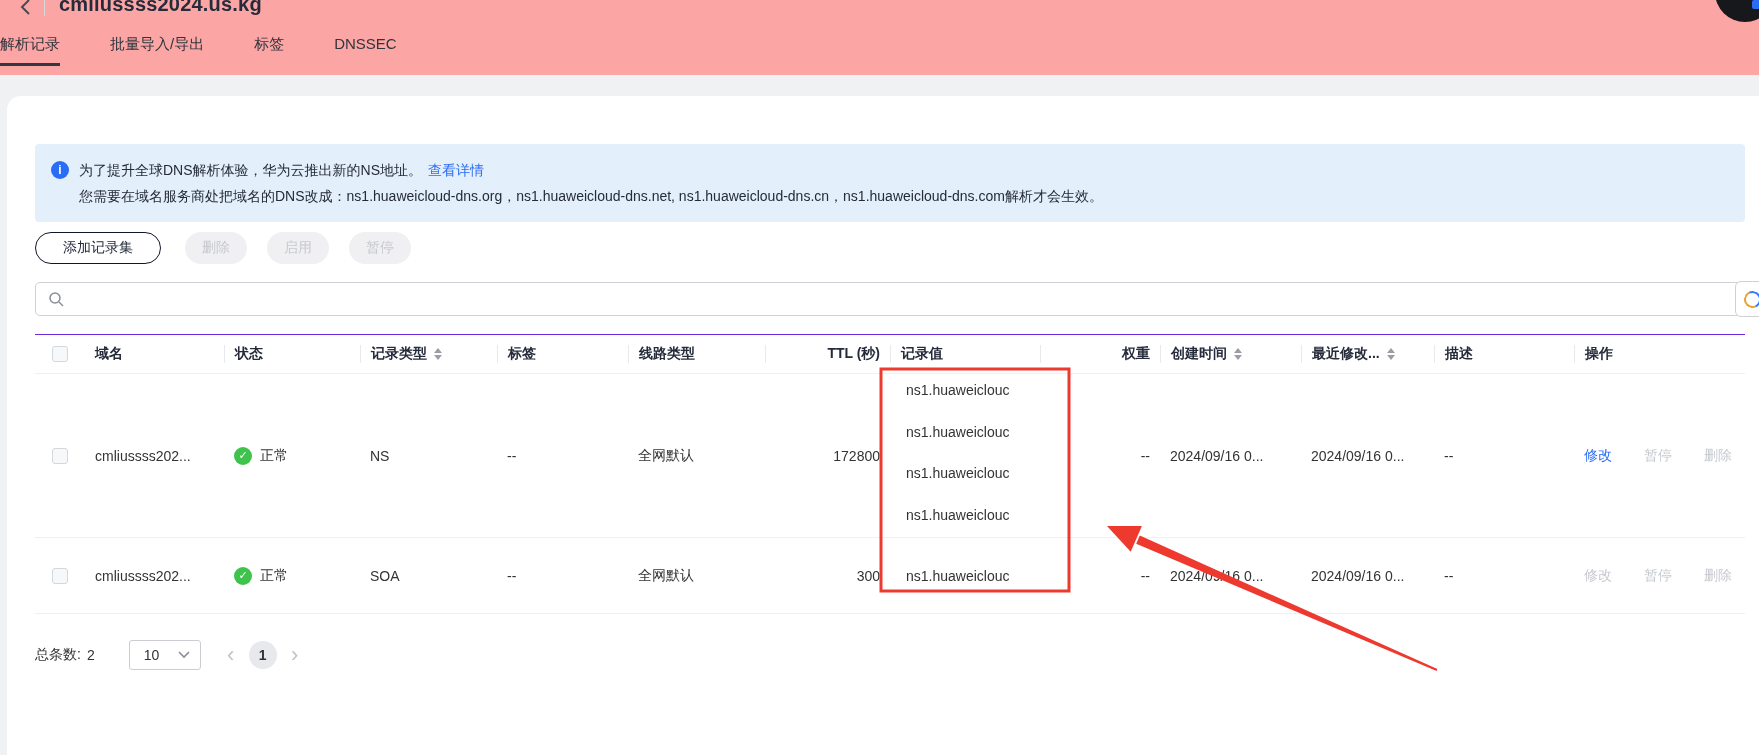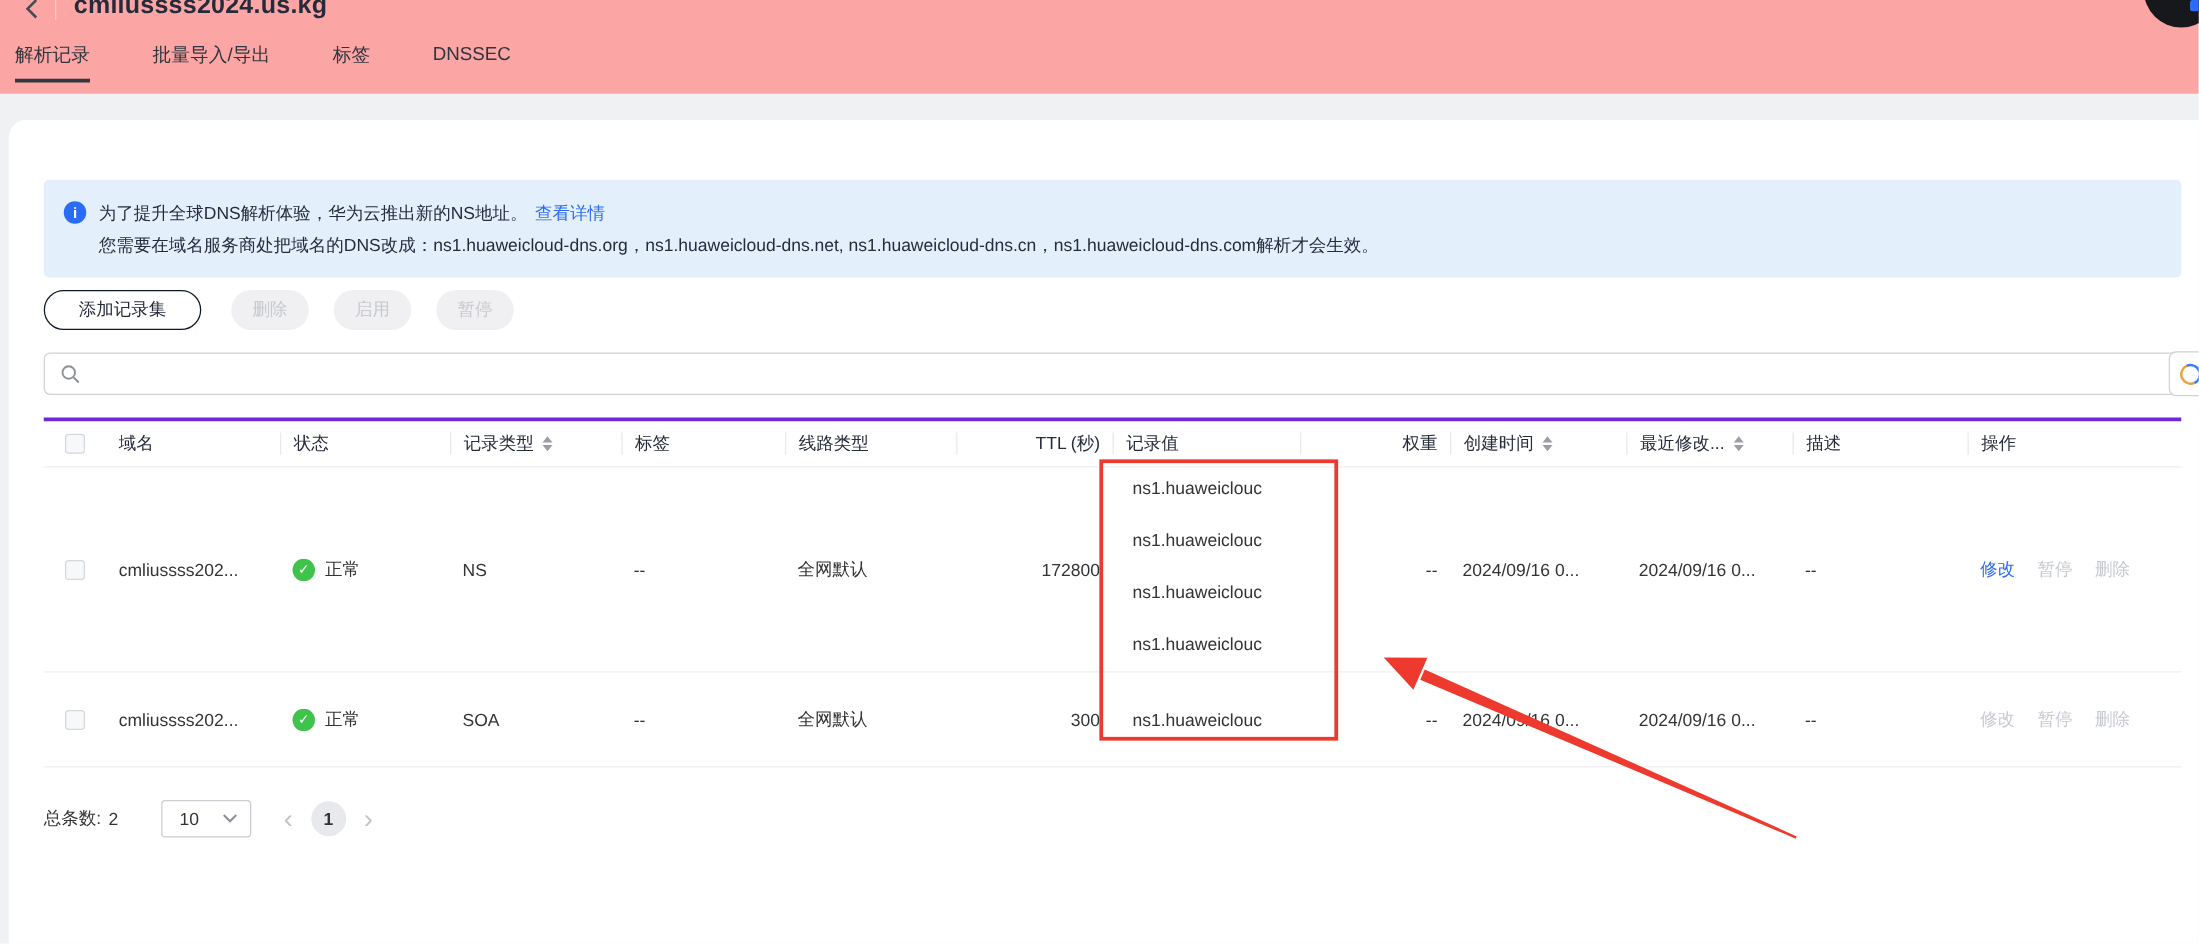--- a/index.html
+++ b/index.html
@@ -9,21 +9,21 @@
 
   
   .top-header { position:relative; height:75px; background:#fca5a5; z-index:2; }
   .title-row { display:flex; align-items:flex-start; padding:0 0 0 14px; height:22px; overflow:hidden; }
   .back-btn { width:22px; height:22px; display:flex; align-items:center; justify-content:center; cursor:pointer; margin-top:-4px; }
   .title-divider { width:1px; height:16px; background:#d5d7db; margin:0 14px 0 8px; }
   .page-title { font-size:20px; font-weight:bold; line-height:22px; position:relative; top:-7px; letter-spacing:.2px; }
   .corner-widget { position:absolute; top:-38px; right:-16px; width:60px; height:60px; border-radius:50%; background:#16181b; }
   .corner-dot { position:absolute; top:0; right:0; width:7px; height:9px; background:var(--link); border-radius:2px 0 0 2px; }
 
-  .tabs { display:flex; gap:50px; padding-left:12px; margin-top:13px; }
+  .tabs { display:flex; gap:50px; padding-left:0; margin-top:13px; }
   .tab { font-size:15px; color:#30343c; padding-bottom:9px; cursor:pointer; }
   .tab.active { border-bottom:3px solid #33373e; }
 
   
   .content-bg { position:absolute; top:72px; left:0; right:0; bottom:0; background:#f0f1f3; }
   .card { position:absolute; top:96px; left:7px; right:-14px; bottom:-12px; background:#fff;
           border-radius:14px; padding:0 28px; }
 
   
   .banner { margin-top:48px; background:var(--banner_bg); border-radius:4px; padding:13px 16px;
@@ -49,21 +49,21 @@
                       font-family:inherit; margin-left:8px; background:transparent; }
   .search-box input::placeholder { color:#9b9fa8; }
   .refresh-btn { position:absolute; right:-42px; top:-1px; width:52px; height:36px; border:1px solid #cfd1d6;
                  border-radius:6px; background:#fff; display:flex; align-items:center; padding-left:8px; }
   .refresh-icon { width:17px; height:17px; border-radius:50%; border:2.5px solid;
                   border-color:#3b7cff #3b7cff #e8a23d #e8a23d; transform:rotate(20deg); }
 
   
   .table { margin-top:18px; font-size:14px; }
   .tr { display:grid; grid-template-columns:50px 139px 136px 137px 131px 137px 125px 150px 120px 141px 133px 140px minmax(0,1fr); }
-  .thead { height:40px; border-top:3px solid #6d28d9; border-bottom:1px solid #f0f0f2; align-items:center; color:#252b3a; font-weight:normal; }
+  .thead { height:40px; border-top:1px solid #6d28d9; border-bottom:1px solid #f0f0f2; align-items:center; color:#252b3a; font-weight:bold; }
   .th, .td { padding-left:10px; display:flex; align-items:center; min-width:0; white-space:nowrap; overflow:hidden; }
   .thead .th + .th { border-left:1px solid #e8e9ec; }
   .thead .th { height:18px; }
   .thead .th.first { border-left:none; }
   .right { justify-content:flex-end; padding-right:10px; padding-left:0; }
   .sort { display:inline-flex; flex-direction:column; margin-left:7px; cursor:pointer; }
   .sort i { display:block; width:0; height:0; border-left:4px solid transparent; border-right:4px solid transparent; }
   .sort .up { border-bottom:5px solid #9b9ea6; margin-bottom:2px; }
   .sort .down { border-top:5px solid #9b9ea6; }
 
@@ -72,21 +72,21 @@
   .checkbox { width:16px; height:16px; border:1px solid #d4d7dc; border-radius:3px; background:#f7f8fa;
               margin:0 auto; cursor:pointer; }
   .cell-check { justify-content:center; padding-left:0; }
   .status { display:flex; align-items:center; gap:8px; }
   .status-icon { width:18px; height:18px; border-radius:50%; background:var(--green); color:#fff;
                  font-size:11px; display:flex; align-items:center; justify-content:center; }
   .values-cell { flex-direction:column; align-items:flex-start; justify-content:space-between;
                  padding:6px 0 12px 16px; height:100%; }
   .values-cell span { line-height:20px; }
   .value-single { padding-left:16px; }
-  .ops { gap:18px; display:flex; }
+  .ops { gap:32px; display:flex; }
   .op-link { color:var(--link); cursor:pointer; }
   .op-disabled { color:#c6c9cf; cursor:default; }
 
   
   .pager { margin-top:26px; display:flex; align-items:center; font-size:14px; color:#333; }
   .pager .label { margin-right:6px; }
   .pager .total { margin-right:34px; }
   .size-select { width:72px; height:30px; border:1px solid #cbcdd2; border-radius:3px; display:flex;
                  align-items:center; justify-content:space-between; padding:0 10px 0 14px; cursor:pointer; margin-right:18px; }
   .page-arrow { font-size:22px; color:#c0c3c9; width:24px; text-align:center; cursor:pointer; line-height:24px; }

